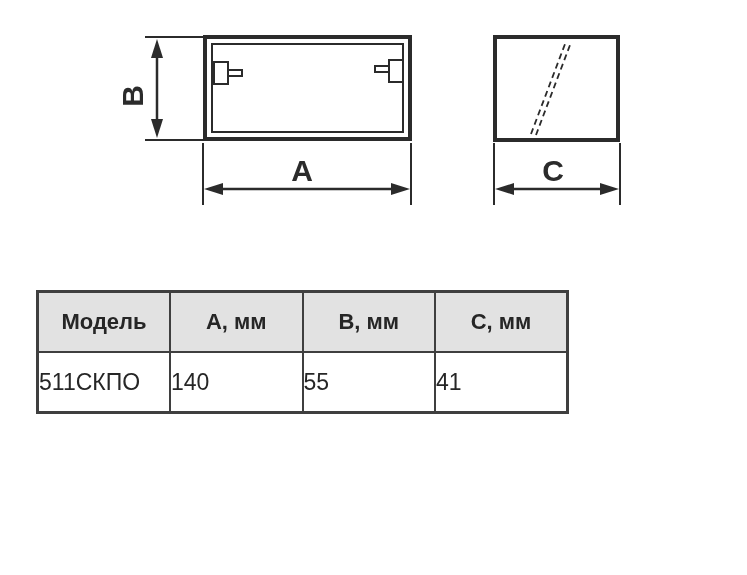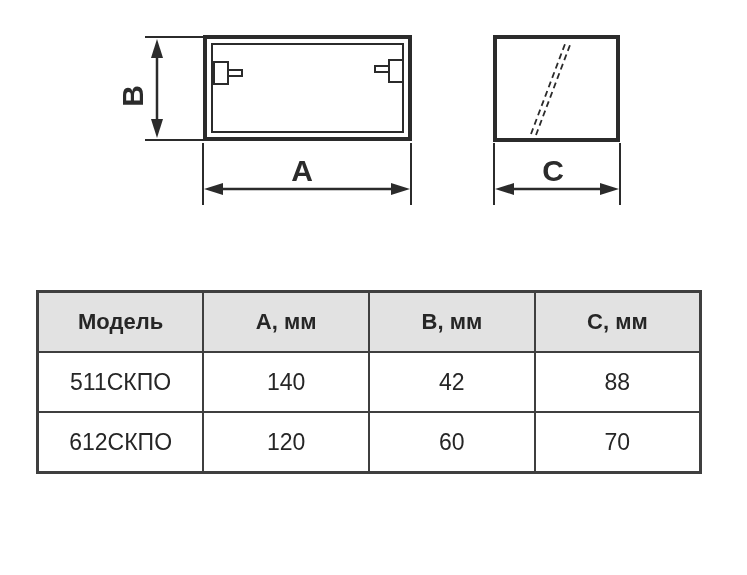--- a/index.html
+++ b/index.html
@@ -19,24 +19,23 @@
     overflow:hidden;
   }
   .page{position:absolute;inset:0;}
   .drawing-svg{position:absolute;left:0;top:0;width:747px;height:230px;display:block;color:var(--stroke);}
   .drawing-svg line, .drawing-svg rect{stroke:currentColor;fill:none;}
   .drawing-svg rect.filled-white{fill:#ffffff;}
   .drawing-svg polygon{fill:currentColor;stroke:none;}
   .drawing-svg text{fill:currentColor;font-family:"Liberation Sans",sans-serif;font-weight:bold;}
 
   .spec-table{
-    position:absolute;left:36px;top:290px;width:666px;
+    position:absolute;left:36px;top:290px;width:533px;
     border-collapse:collapse;table-layout:fixed;
     font-size:23px;color:var(--text);
-    text-align:center;
   }
   .spec-table th,.spec-table td{
     border:2px solid var(--table-border);
     height:58px;padding:0;vertical-align:middle;
   }
   .spec-table{border:3px solid var(--table-border);}
   .spec-table th{
     background:var(--header-bg);
     font-weight:bold;font-size:22px;
   }
@@ -104,25 +103,19 @@
         <th>Модель</th>
         <th>А, мм</th>
         <th>В, мм</th>
         <th>С, мм</th>
       </tr>
     </thead>
     <tbody>
       <tr>
         <td>511СКПО</td>
         <td>140</td>
-        <td>42</td>
-        <td>88</td>
-      </tr>
-      <tr>
-        <td>612СКПО</td>
-        <td>120</td>
-        <td>60</td>
-        <td>70</td>
+        <td>55</td>
+        <td>41</td>
       </tr>
     </tbody>
   </table>
 
 </div>
 
 </body></html>

